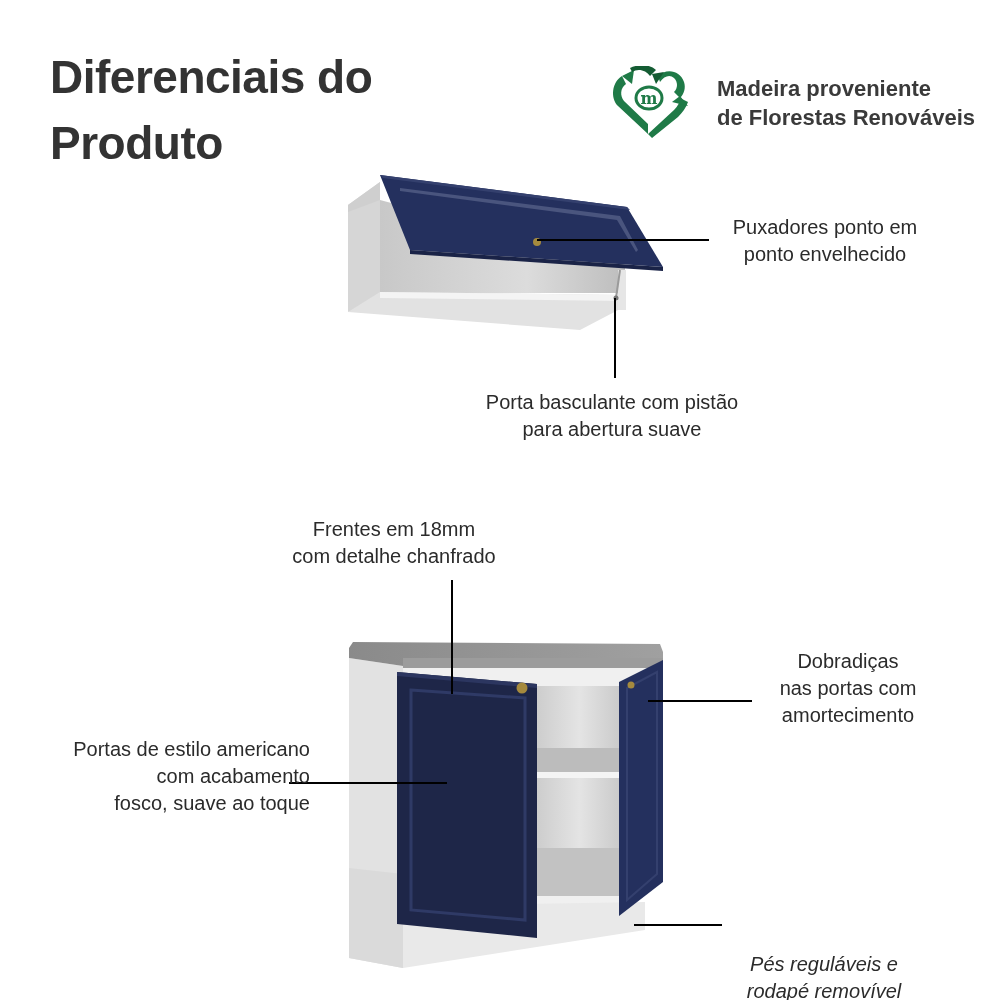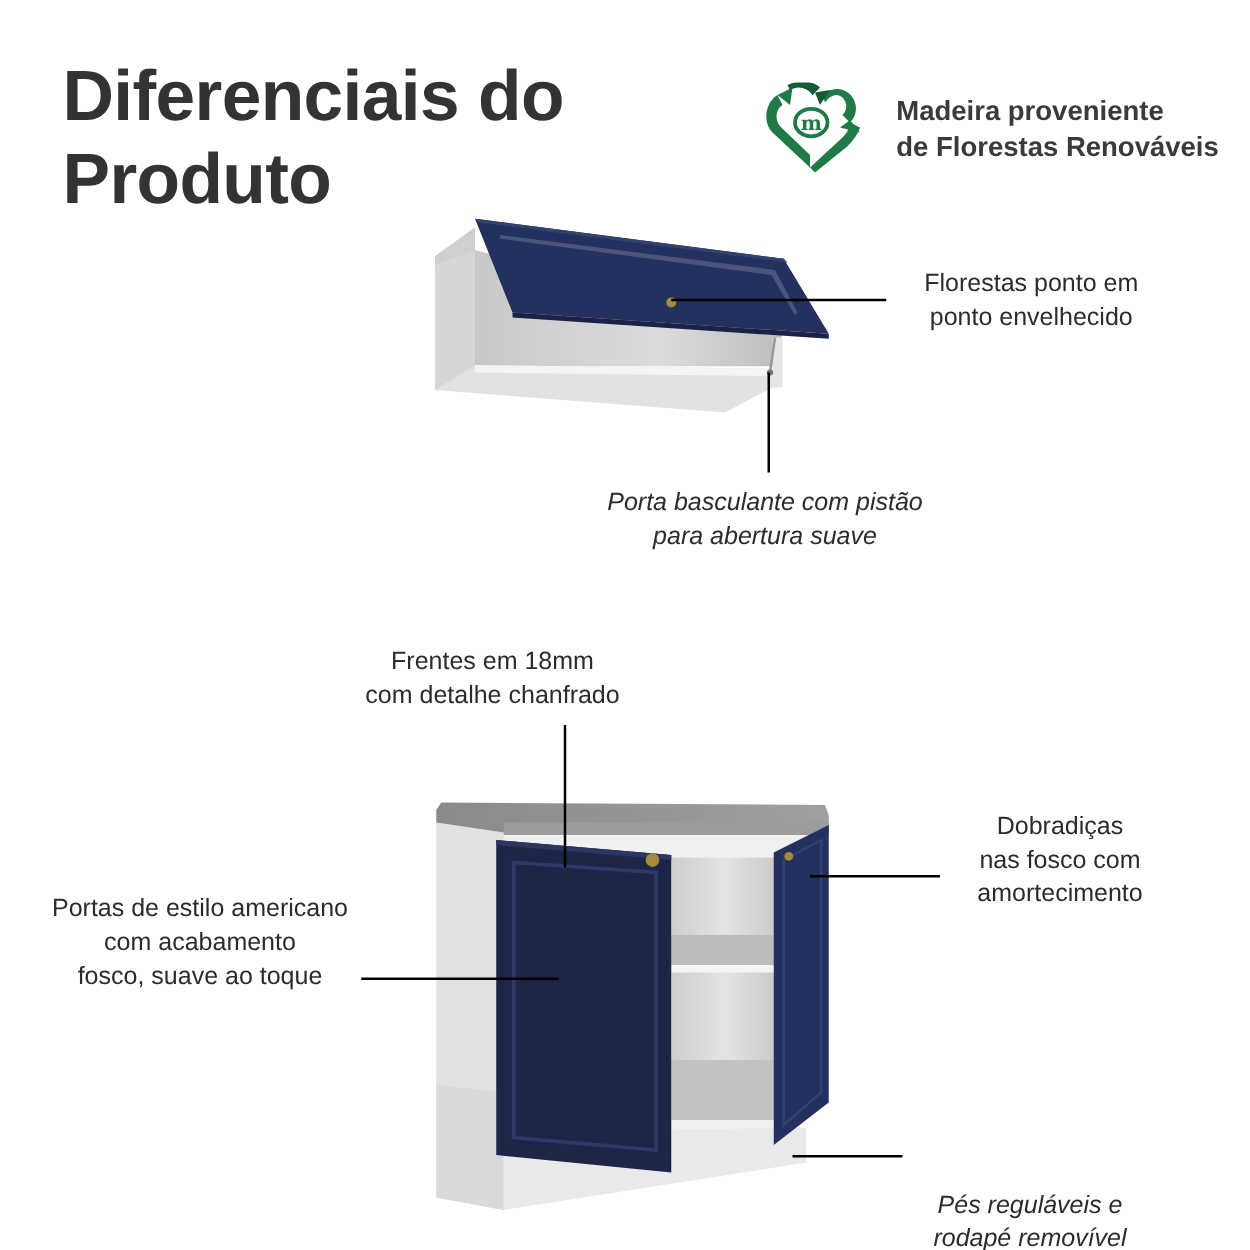--- a/index.html
+++ b/index.html
@@ -1,18 +1,18 @@
 <!DOCTYPE html>
 <html><head>
 <meta charset="utf-8">
 <style>
   html, body { margin:0; padding:0; background:#ffffff; }
   body { width:1000px; height:1000px; position:relative; overflow:hidden; font-family:"Liberation Sans", sans-serif; color:#333333; }
   .abs { position:absolute; }
-  .title { left:50px; top:44px; font-size:57px; font-weight:bold; line-height:66px; color:#333333; letter-spacing:-0.5px; }
+  .title { left:50px; top:44px; font-size:46px; font-weight:bold; line-height:66px; color:#333333; letter-spacing:-0.5px; }
   .badge-text { left:698px; top:74px; font-size:22px; font-weight:bold; line-height:29px; color:#3a3a3a;margin-left:19px; }
   .label { font-size:20px; line-height:27px; color:#2b2b2b; text-align:center; }
   .hline { height:2px; background:#000; }
   .vline { width:2px; background:#000; }
   svg { display:block; }
 </style>
 </head>
 <body>
 
 <div class="abs title">
@@ -66,26 +66,26 @@
 
     <circle cx="197" cy="72" r="4" fill="#a58a3e"></circle>
 
     <line x1="280" y1="100" x2="276" y2="128" stroke="#9a9a9a" stroke-width="2"></line>
     <circle cx="276" cy="128" r="2.5" fill="#777"></circle>
   </svg>
 </div>
 
 <div class="abs hline" style="left:537px;top:239px;width:172px;"></div>
 <div class="abs label" style="left:700px;top:214px;width:250px;">
-  <div>Florestas ponto em</div>
+  <div>Puxadores ponto em</div>
   <div>ponto envelhecido</div>
 </div>
 
 <div class="abs vline" style="left:614px;top:298px;height:80px;"></div>
-<div class="abs label" style="left:450px;top:389px;width:324px;font-style:italic;">
+<div class="abs label" style="left:450px;top:389px;width:324px;">
   <div>Porta basculante com pistão</div>
   <div>para abertura suave</div>
 </div>
 
 <div class="abs label" style="left:262px;top:516px;width:264px;">
   <div>Frentes em 18mm</div>
   <div>com detalhe chanfrado</div>
 </div>
 
 <div class="abs" style="left:345px;top:638px;width:320px;height:332px;">
@@ -125,30 +125,30 @@
 
     <polygon points="274,44 318,22 318,244 274,278" fill="#24305e"></polygon>
     <polygon points="282,50 312,34 312,236 282,262" fill="none" stroke="#34406e" stroke-width="2"></polygon>
     <circle cx="286" cy="47" r="3.5" fill="#a58a3e"></circle>
   </svg>
 </div>
 
 <div class="abs vline" style="left:451px;top:580px;height:114px;"></div>
 
 <div class="abs hline" style="left:289px;top:782px;width:158px;"></div>
-<div class="abs label" style="left:10px;top:714px;width:300px;">
+<div class="abs label" style="left:10px;top:736px;width:300px;text-align:right;">
   <div>Portas de estilo americano</div>
   <div>com acabamento</div>
   <div>fosco, suave ao toque</div>
 </div>
 
 <div class="abs hline" style="left:648px;top:700px;width:104px;"></div>
 <div class="abs label" style="left:758px;top:648px;width:180px;">
   <div>Dobradiças</div>
-  <div>nas fosco com</div>
+  <div>nas portas com</div>
   <div>amortecimento</div>
 </div>
 
 <div class="abs hline" style="left:634px;top:924px;width:88px;"></div>
 <div class="abs label" style="left:724px;top:951px;width:200px;font-style:italic;">
   <div>Pés reguláveis e</div>
   <div>rodapé removível</div>
 </div>
 
 </body></html>

